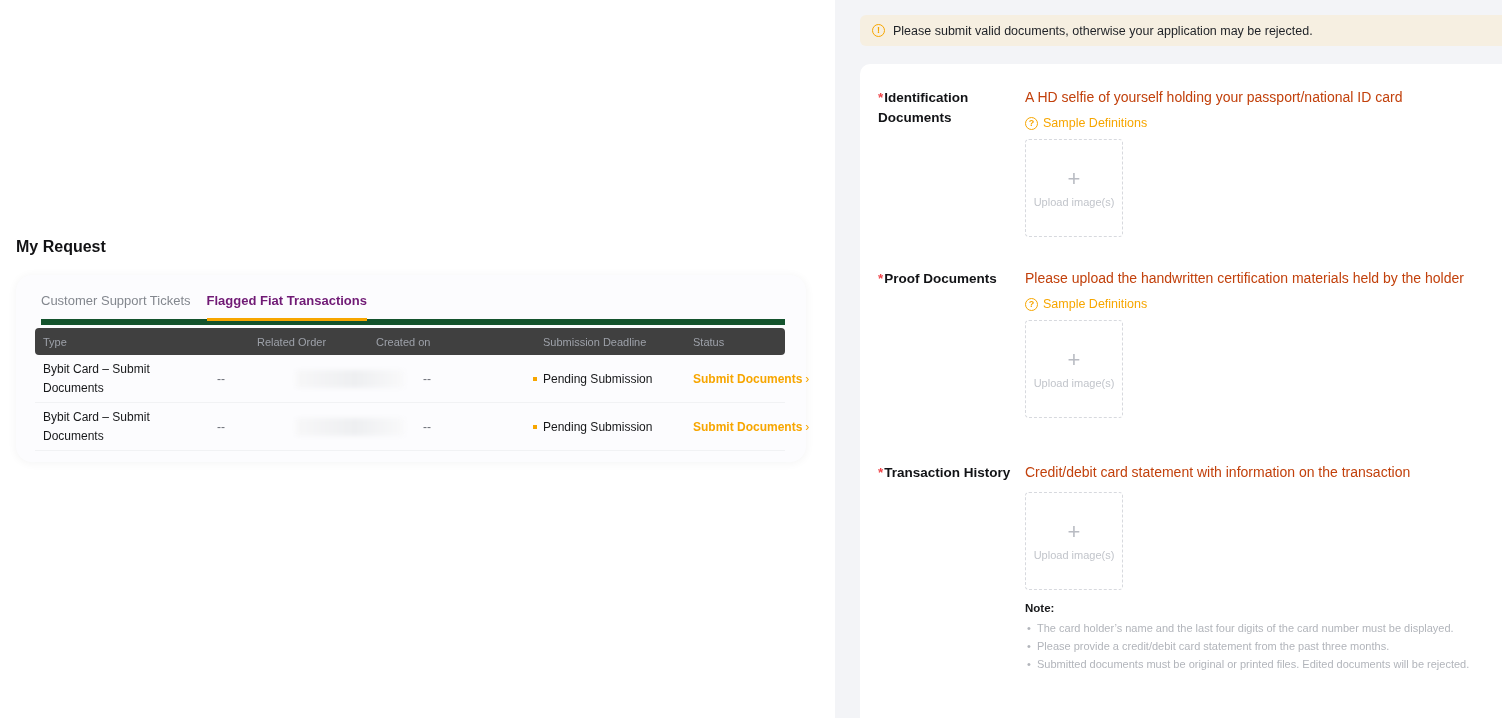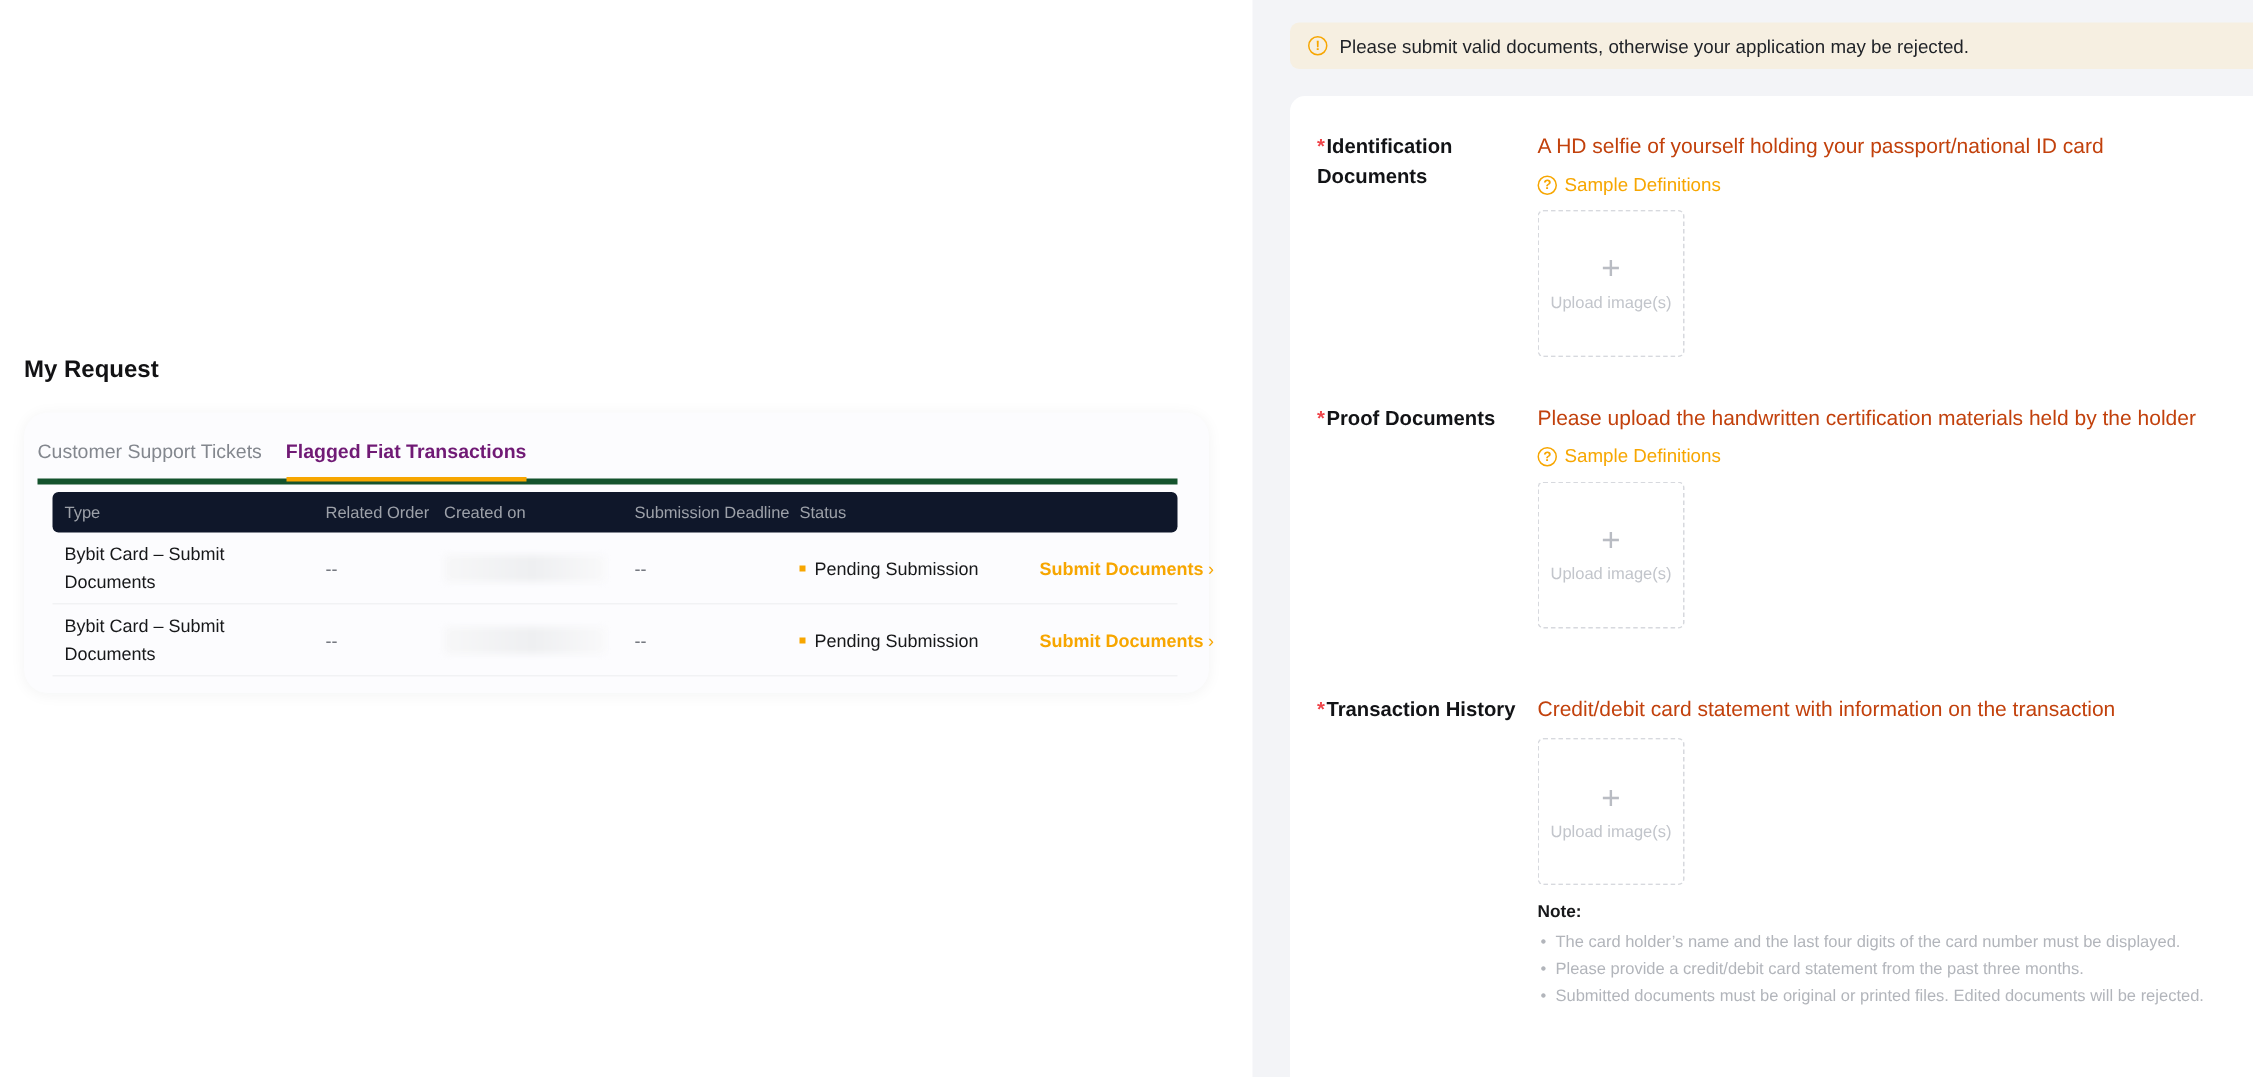--- a/index.html
+++ b/index.html
@@ -11,26 +11,26 @@
   }
   
   .left-page{position:absolute;left:0;top:0;width:835px;height:616px;background:#ffffff;text-decoration:underline;}
   .page-title{position:absolute;left:16px;top:238px;font-size:16px;font-weight:700;color:#121214;}
   .request-card{
     position:absolute;left:16px;top:275px;width:790px;height:187px;
     background:#fcfcfe;border-radius:16px;
     box-shadow:0 1px 10px rgba(25,31,41,.05);
     box-sizing:border-box;
   }
-  .tabs{position:absolute;left:9px;right:21px;top:16px;display:flex;gap:16px;border-bottom:4px solid #14532d;}
+  .tabs{position:absolute;left:25px;right:21px;top:16px;display:flex;gap:16px;border-bottom:6px solid #14532d;}
   .tab{font-size:13px;color:#83878e;padding:2px 0 10px;cursor:pointer;white-space:nowrap;}
   .tab.active{color:#701a75;font-weight:700;border-bottom:3px solid #f7a600;margin-bottom:-2px;}
   .req-table{position:absolute;left:19px;right:21px;top:53px;}
   .grid{display:grid;grid-template-columns:174px 79px 127px 110px 160px 1fr;align-items:center;padding-left:8px;}
-  .thead{height:27px;background:#0f172a;border-radius:4px;}
+  .thead{height:27px;background:#404040;border-radius:4px;gap:40px;}
   .th{font-size:11px;font-weight:400;color:#9da1a9;white-space:nowrap;}
   .trow{height:47px;border-bottom:1px solid #f1f2f4;}
   .type-cell{font-size:12px;color:#17181a;line-height:1.55;max-width:128px;}
   .dash-cell{font-size:12px;color:#6a6e76;}
   .redacted{width:108px;height:18px;border-radius:2px;
     background:linear-gradient(90deg,#f7f7f8 0%,#eeeff1 55%,#f9f9fa 100%);
     filter:blur(2px);}
   .status-cell{display:flex;align-items:center;font-size:12px;color:#17181a;white-space:nowrap;}
   .status-dot{width:4px;height:4px;background:#f7a600;margin-right:6px;flex:none;}
   .action-cell{text-align:right;padding-right:14px;font-size:12px;font-weight:600;color:#f7a600;cursor:pointer;white-space:nowrap;}

